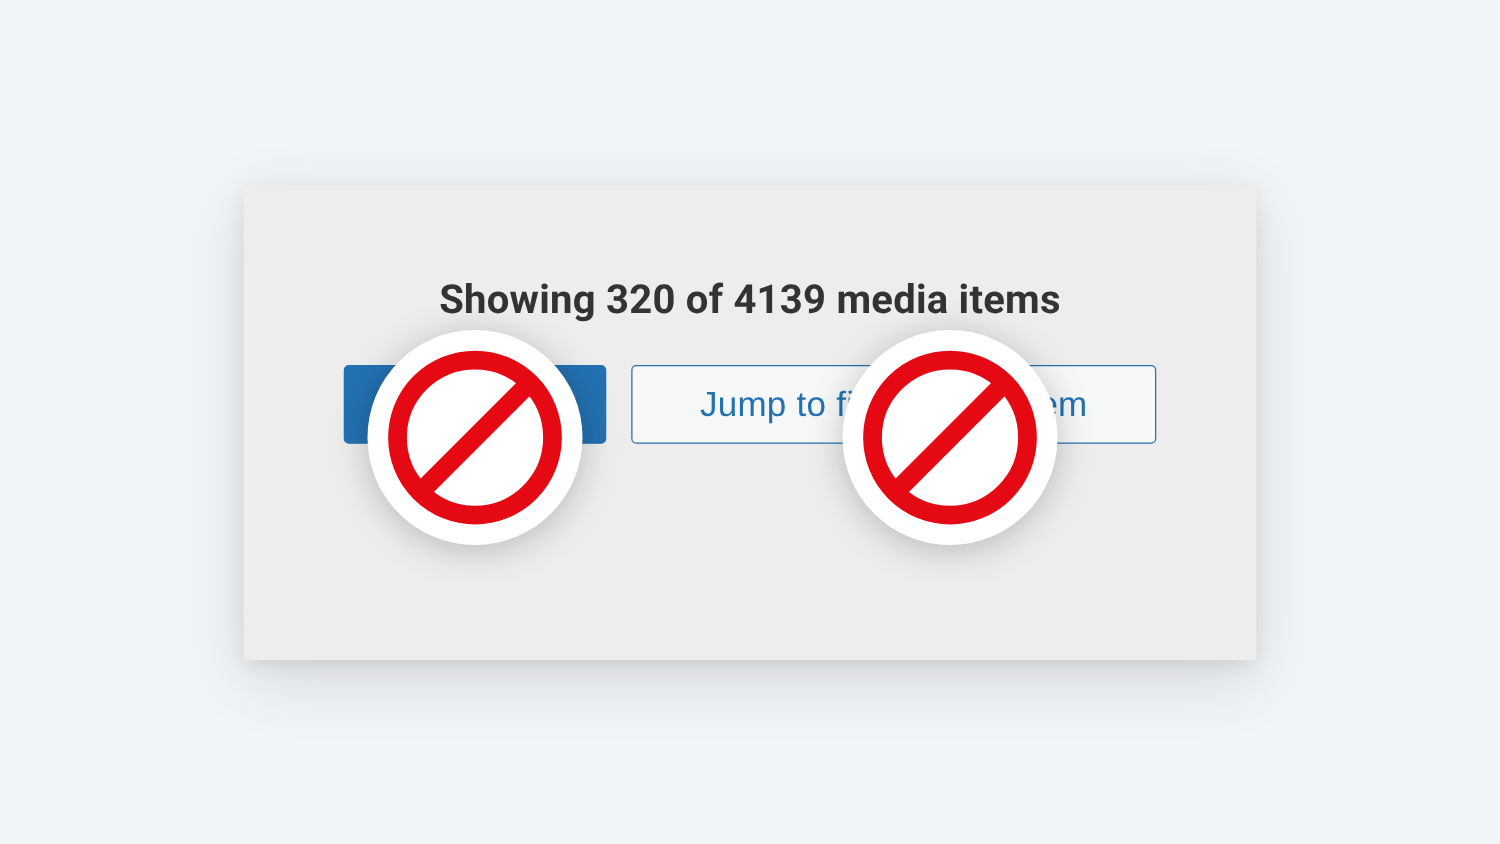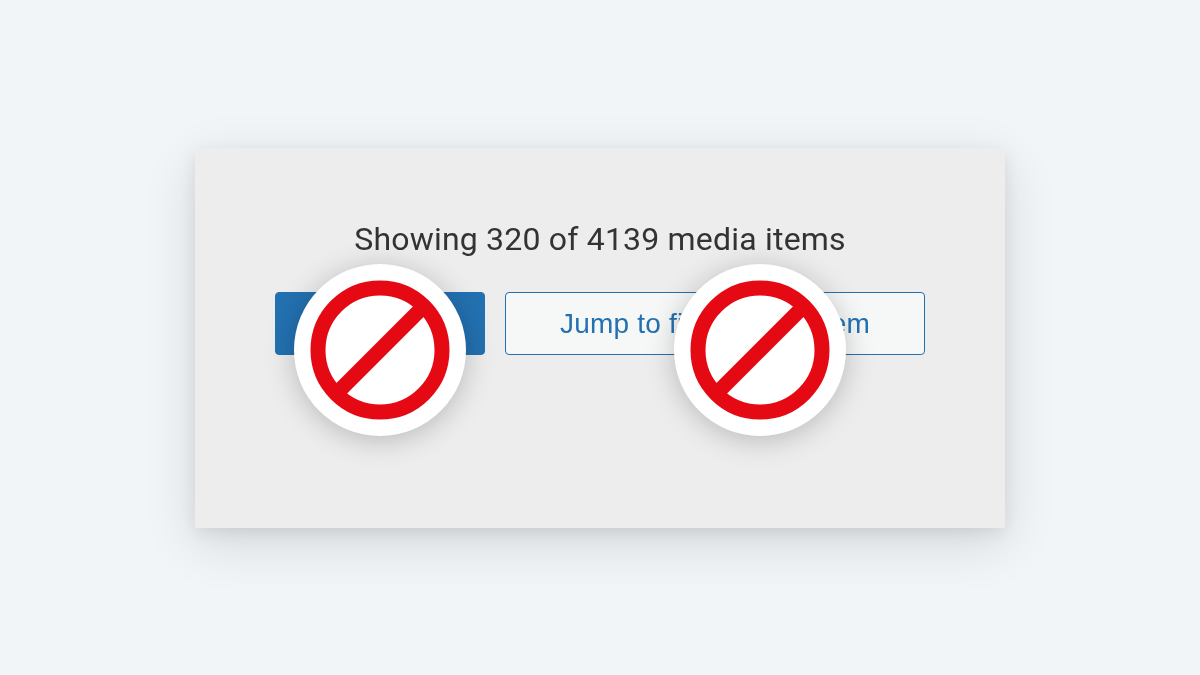--- a/index.html
+++ b/index.html
@@ -24,21 +24,21 @@
       box-shadow: 0 15px 50px rgba(0,0,0,0.12), 0 5px 15px rgba(0,0,0,0.08);
       position: relative;
       display: flex;
       flex-direction: column;
       align-items: center;
       padding-top: 72px;
     }
     .status-text {
       font-size: 32px;
       color: #333;
-      font-weight: 400;
+      font-weight: 700;
       margin-bottom: 34px;
       letter-spacing: 0.2px;
     }
     .button-row {
       display: flex;
       gap: 20px;
       align-items: stretch;
     }
     .btn {
       display: inline-flex;

